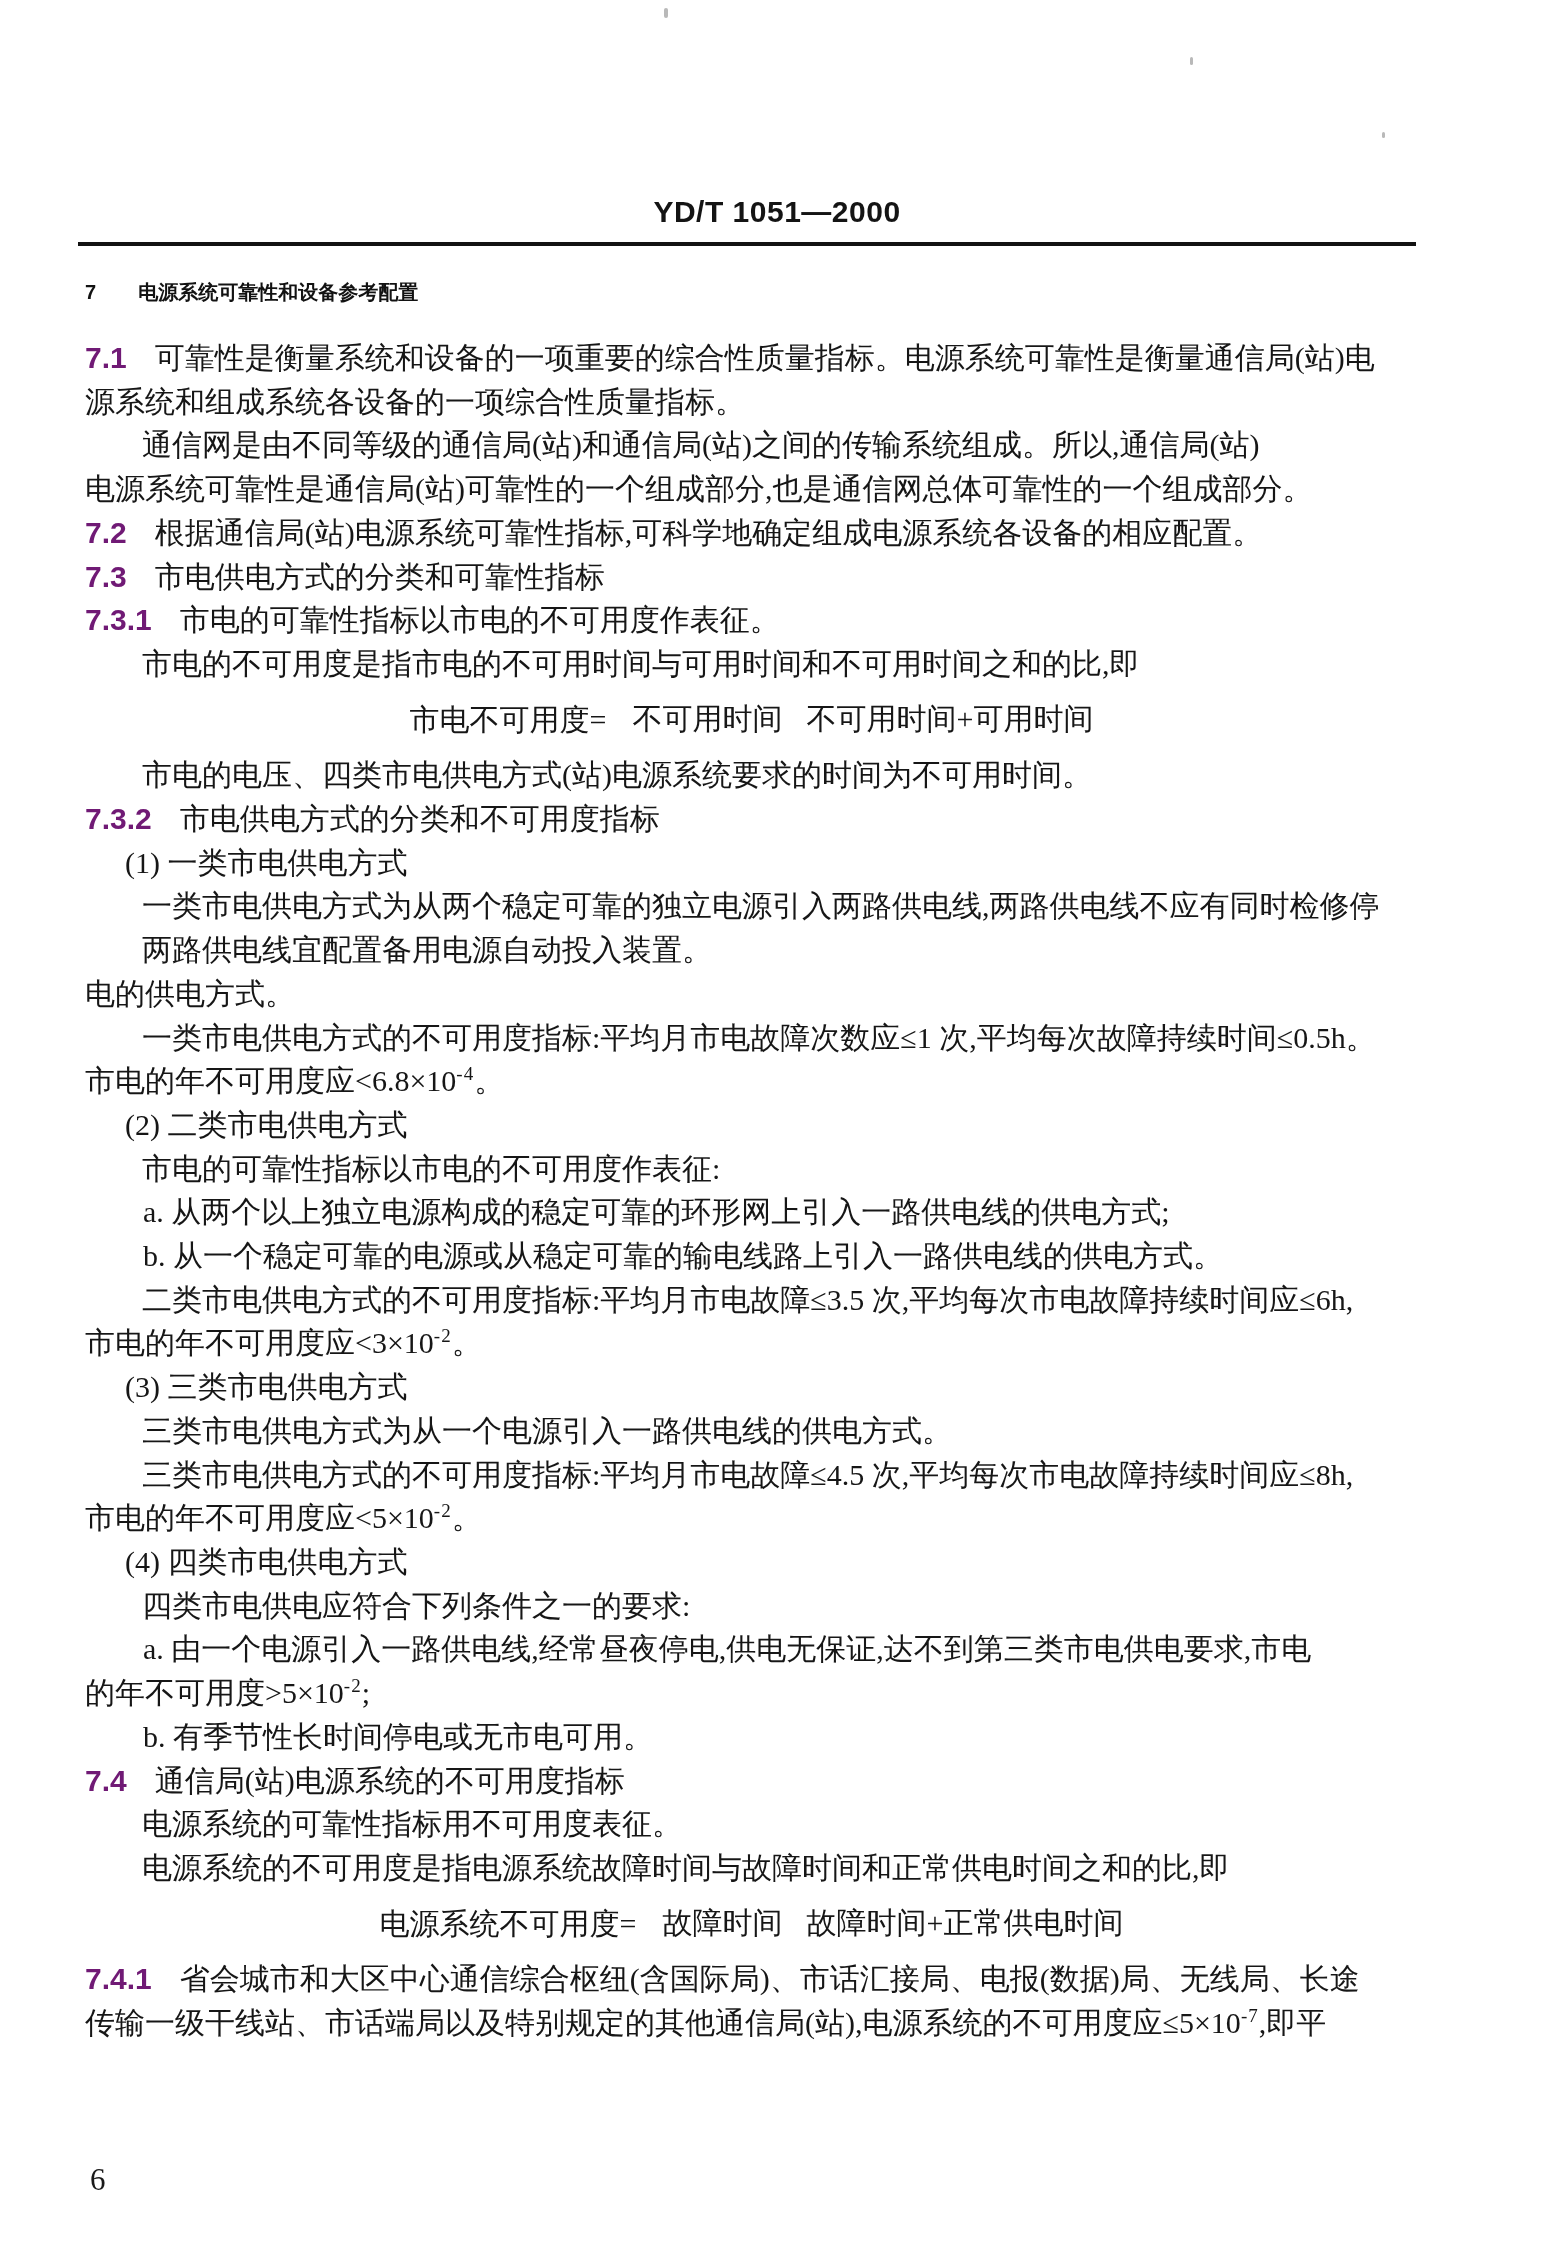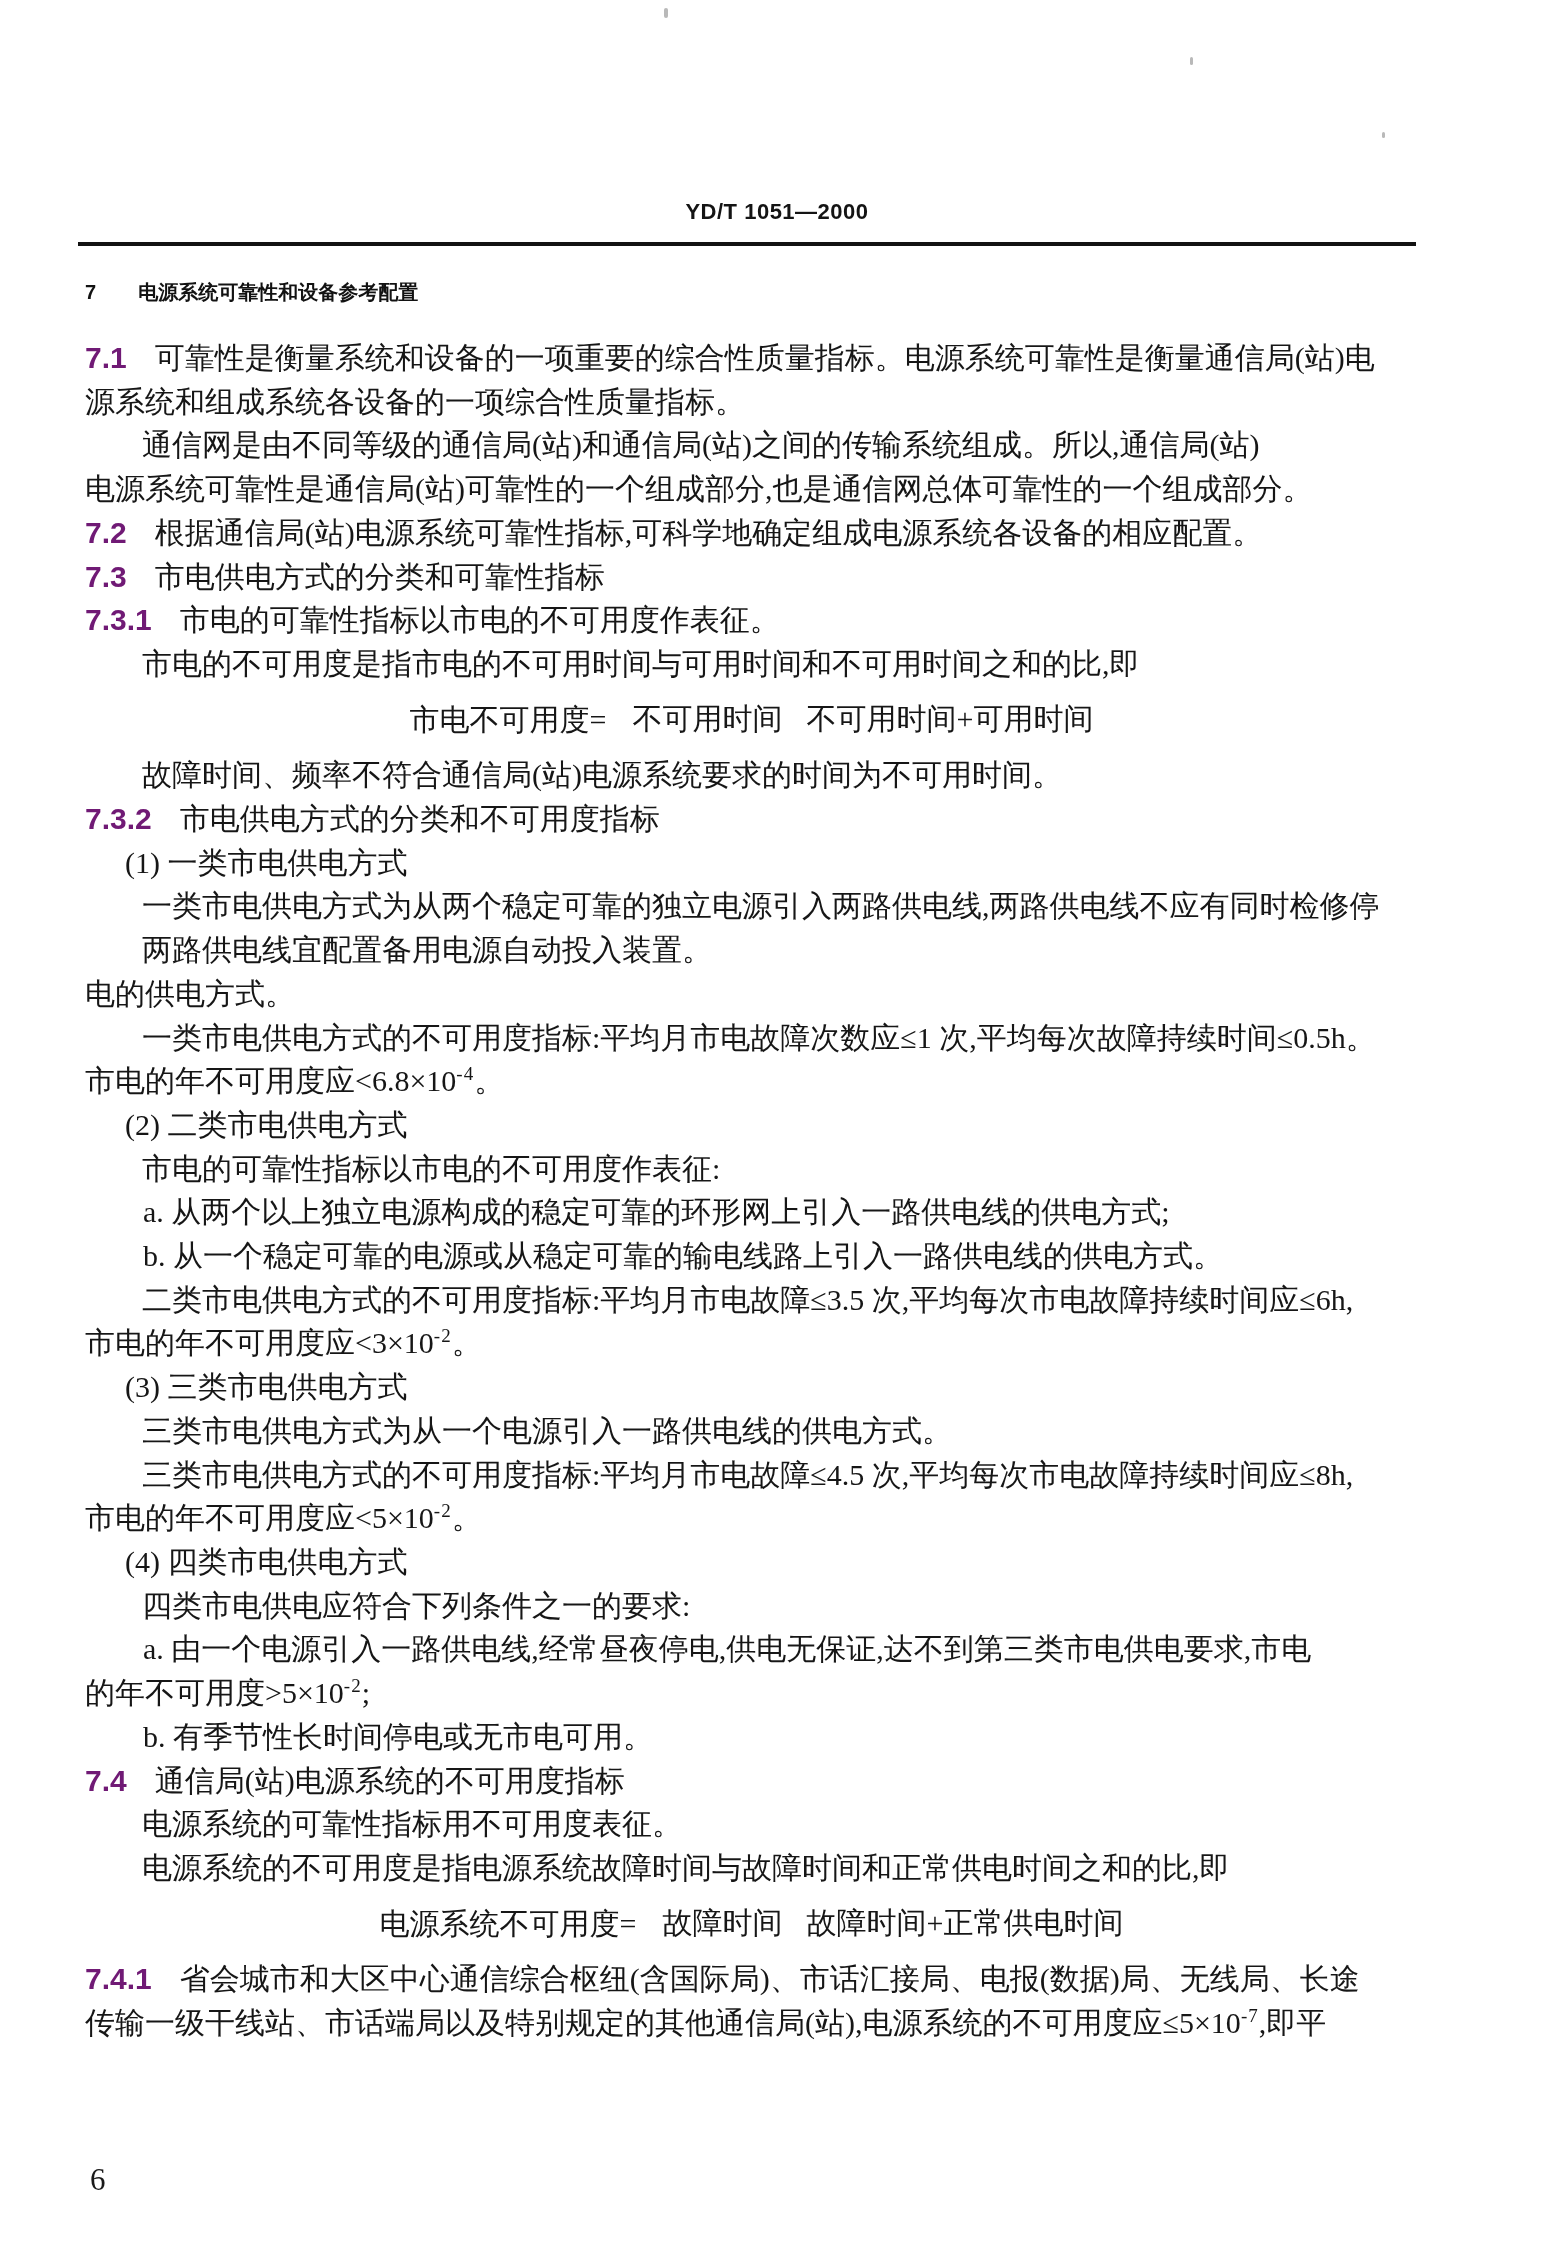--- a/index.html
+++ b/index.html
@@ -10,21 +10,21 @@
     background: #ffffff;
     overflow: hidden;
     color: #161616;
     font-family: "Liberation Serif", "DejaVu Serif", serif;
   }
   .header-title {
     margin: 192px 0 0 0;
     text-align: center;
     font-family: "Liberation Sans", "DejaVu Sans", sans-serif;
     font-weight: 600;
-    font-size: 22px;
+    font-size: 30px;
     line-height: 40px;
     letter-spacing: 0.5px;
     color: #141414;
   }
   .rule {
     margin: 10px 0 0 78px;
     width: 1338px;
     height: 4px;
     background: #121212;
   }
@@ -124,21 +124,21 @@
       <div class="text-line"><span class="clause-num">7.3.1</span><span>市电的可靠性指标以市电的不可用度作表征。</span></div>
       <div class="text-line ind-p"><span>市电的不可用度是指市电的不可用时间与可用时间和不可用时间之和的比,即</span></div>
       <div class="formula-row">
         <span class="formula-label">市电不可用度=</span>
         <span class="frac">
           <span class="num">不可用时间</span>
           <span class="frac-bar"></span>
           <span class="den">不可用时间+可用时间</span>
         </span>
       </div>
-      <div class="text-line ind-p"><span>故障时间、频率不符合通信局(站)电源系统要求的时间为不可用时间。</span></div>
+      <div class="text-line ind-p"><span>市电的电压、四类市电供电方式(站)电源系统要求的时间为不可用时间。</span></div>
       <div class="text-line"><span class="clause-num">7.3.2</span><span>市电供电方式的分类和不可用度指标</span></div>
       <div class="text-line ind-item"><span>(1) 一类市电供电方式</span></div>
       <div class="text-line ind-p"><span>一类市电供电方式为从两个稳定可靠的独立电源引入两路供电线,两路供电线不应有同时检修停</span></div>
       <div class="text-line ind-p"><span>两路供电线宜配置备用电源自动投入装置。</span></div>
       <div class="text-line"><span>电的供电方式。</span></div>
       <div class="text-line ind-p"><span>一类市电供电方式的不可用度指标:平均月市电故障次数应≤1 次,平均每次故障持续时间≤0.5h。</span></div>
       <div class="text-line"><span>市电的年不可用度应&lt;6.8×10</span><sup class="exp">-4</sup><span>。</span></div>
       <div class="text-line ind-item"><span>(2) 二类市电供电方式</span></div>
       <div class="text-line ind-p"><span>市电的可靠性指标以市电的不可用度作表征:</span></div>
       <div class="text-line ind-ab"><span>a. 从两个以上独立电源构成的稳定可靠的环形网上引入一路供电线的供电方式;</span></div>

